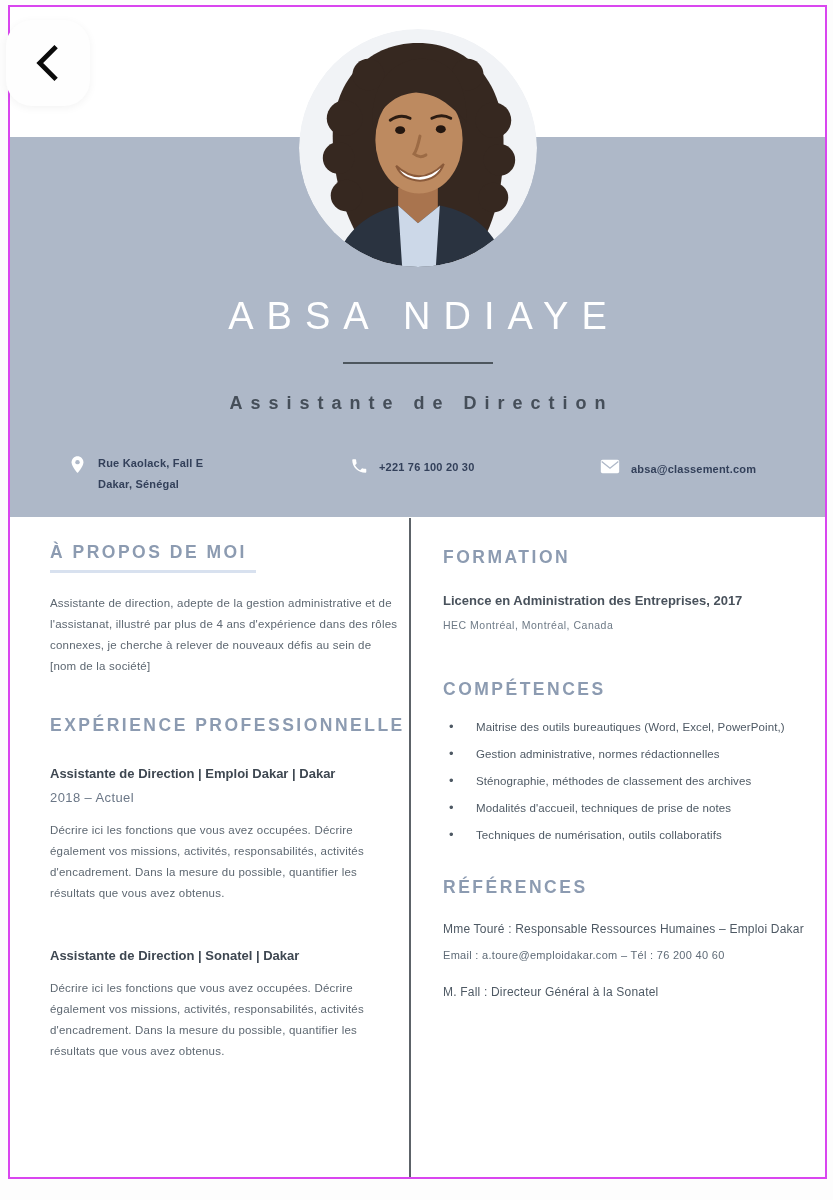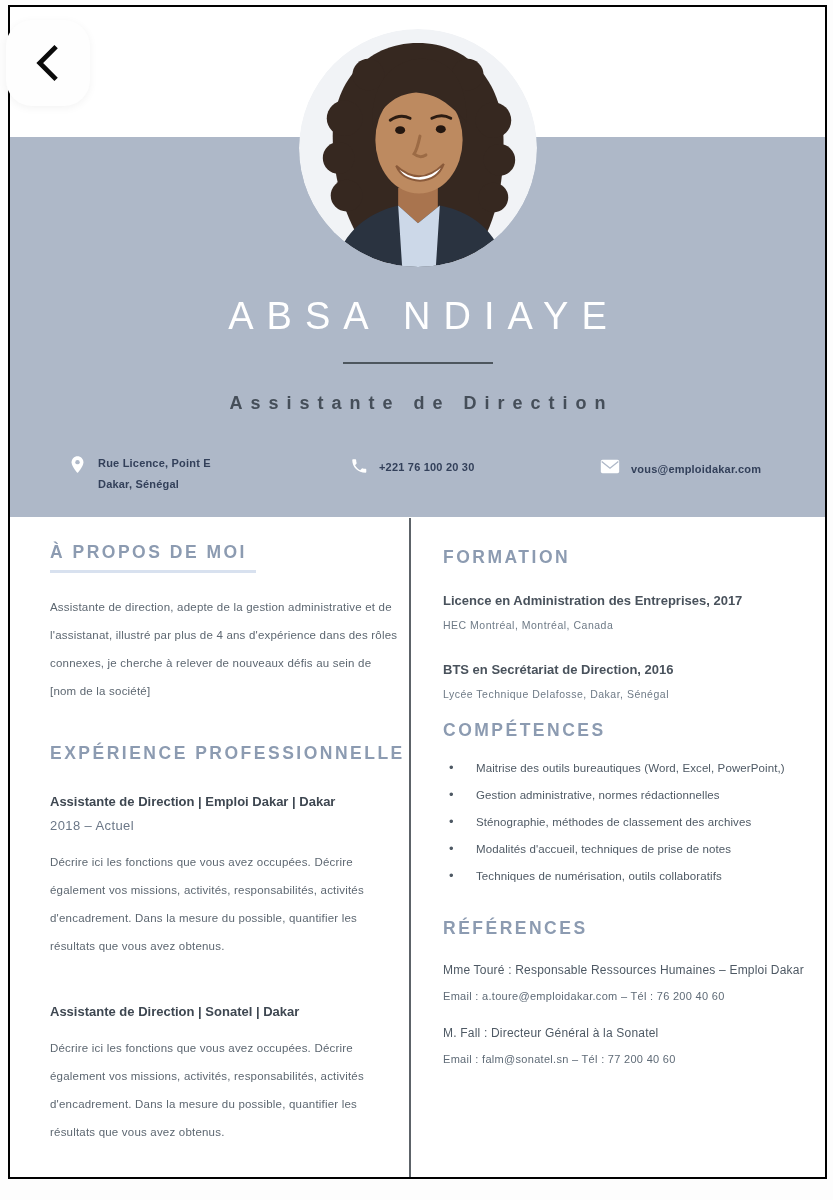--- a/index.html
+++ b/index.html
@@ -1,19 +1,19 @@
 <!DOCTYPE html>
 <html style="--c-band: #aeb8c8; --c-heading: #8c9bb1; --c-name: #ffffff; --c-subtitle: #454e59; --c-body: #5d6771; --c-strong: #3e4751; --c-contact: #33405a; --c-divider: #5d6369;"><head>
 <meta charset="utf-8">
 <style>
   html,body{margin:0;padding:0;background:#fdfdfd;}
   body{width:833px;height:1200px;position:relative;font-family:"Liberation Sans",sans-serif;overflow:hidden;}
 
   .page{position:absolute;left:8px;top:5px;width:819px;height:1174px;background:#ffffff;
-        border:2px solid #000000;box-sizing:border-box;overflow:hidden;}
+        border:2px solid #d946ef;box-sizing:border-box;overflow:hidden;}
 
   .band{position:absolute;left:0;top:130px;width:100%;height:380px;background:var(--c-band,#aeb8c8);}
 
   .avatar{position:absolute;left:50%;top:22px;transform:translateX(-50%);width:238px;height:238px;
           border-radius:50%;overflow:hidden;}
 
   .name{position:absolute;top:288px;left:0;width:100%;text-align:center;color:var(--c-name,#ffffff);
         font-size:38px;letter-spacing:13px;font-weight:400;text-indent:13px;white-space:nowrap;}
   .name-rule{position:absolute;top:355px;left:50%;transform:translateX(-50%);width:150px;height:2px;
              background:#4d565e;}
@@ -30,36 +30,36 @@
 
   .col{position:absolute;box-sizing:border-box;}
   .col-left{left:40px;top:535px;width:350px;}
   .col-right{left:433px;top:540px;width:362px;}
   .v-rule{position:absolute;left:399px;top:511px;width:2px;height:663px;background:var(--c-divider,#5d6369);}
 
   .h-sec{font-size:17.5px;letter-spacing:2.5px;color:var(--c-heading,#8c9bb1);font-weight:600;
          margin:0;white-space:nowrap;}
   .h-underline{width:206px;height:3px;background:#d8e1ef;margin-top:7px;}
 
-  .body-p{font-size:11.5px;line-height:28px;color:var(--c-body,#5d6771);margin:0;letter-spacing:.2px;}
+  .body-p{font-size:11.5px;line-height:21px;color:var(--c-body,#5d6771);margin:0;letter-spacing:.2px;}
   .about-p{margin-top:20px;}
 
   .h-exp{margin-top:38px;}
   .job{margin-top:30px;}
   .job + .job{margin-top:44px;}
   .job-title{font-size:13px;font-weight:700;color:var(--c-strong,#3e4751);margin:0;}
   .job-dates{font-size:13px;color:#6b7787;margin-top:9px;letter-spacing:.4px;}
   .job-desc{margin-top:15px;}
 
   .edu{margin-top:25px;}
   .edu + .edu{margin-top:31px;}
   .edu-degree{font-size:13px;font-weight:600;color:#49525c;margin:0;}
   .edu-school{font-size:10.5px;color:#6e7a86;margin-top:11px;letter-spacing:.5px;}
 
-  .h-comp{margin-top:20px;}
+  .h-comp{margin-top:48px;}
   .skills{list-style:none;margin:21px 0 0 0;padding:0;}
   .skills li{position:relative;padding-left:33px;font-size:11.5px;color:#4e5964;margin-bottom:15px;
              letter-spacing:.1px;}
   .skills .blt{position:absolute;left:6px;top:-2px;color:#4e5964;font-size:13px;}
 
   .h-ref{margin-top:36px;}
   .ref{margin-top:24px;}
   .ref-name{font-size:12px;color:#4e5964;margin:0;letter-spacing:.2px;}
   .ref-contact{font-size:11px;color:#5f6b77;margin-top:13px;letter-spacing:.3px;}
 
@@ -113,40 +113,40 @@
 
   <div class="contact">
     <div class="c-item c-loc">
       <span class="c-icon">
         <svg viewBox="0 0 24 24" width="19" height="23">
             <path d="M12 1.5c-4.1 0-7.5 3.4-7.5 7.5 0 5.6 7.5 13.5 7.5 13.5s7.5-7.9 7.5-13.5c0-4.1-3.4-7.5-7.5-7.5z" fill="#ffffff"></path>
             <circle cx="12" cy="9" r="2.8" fill="#aeb8c8"></circle>
           </svg>
       </span>
       <span class="c-text">
-        <span>Rue Licence, Point E</span><br>
+        <span>Rue Kaolack, Fall E</span><br>
         <span>Dakar, Sénégal</span>
       </span>
     </div>
     <div class="c-item c-phone">
       <span class="c-icon">
         <svg viewBox="0 0 24 24" width="18" height="18">
             <path d="M6.6 10.8c1.5 3 3.9 5.4 6.9 6.9l2.3-2.3c.3-.3.7-.4 1.1-.2 1.2.4 2.5.6 3.8.6.6 0 1 .4 1 1V20c0 .6-.4 1-1 1C10.6 21 3 13.4 3 4c0-.6.4-1 1-1h3.2c.6 0 1 .4 1 1 0 1.3.2 2.6.6 3.8.1.4 0 .8-.2 1.1l-2.3 2.3z" fill="#ffffff"></path>
           </svg>
       </span>
       <span class="c-text">+221 76 100 20 30</span>
     </div>
     <div class="c-item c-mail">
       <span class="c-icon">
         <svg viewBox="0 0 24 18" width="20" height="15">
             <rect x="1" y="1" width="22" height="16" rx="2" fill="#ffffff"></rect>
             <path d="M2 3 l10 8 10 -8" stroke="#aeb8c8" stroke-width="1.6" fill="none"></path>
           </svg>
       </span>
-      <span class="c-text">vous@emploidakar.com</span>
+      <span class="c-text">absa@classement.com</span>
     </div>
   </div>
 
   <div class="v-rule"></div>
 
   <div class="col col-left">
     <section>
       <h2 class="h-sec">À PROPOS DE MOI</h2>
       <div class="h-underline"></div>
       <p class="body-p about-p">Assistante de direction, adepte de la gestion administrative et de l'assistanat, illustré par plus de 4 ans d'expérience dans des rôles connexes, je cherche à relever de nouveaux défis au sein de [nom de la société]</p>
@@ -167,24 +167,20 @@
       </div>
     </section>
   </div>
 
   <div class="col col-right">
     <section>
       <h2 class="h-sec">FORMATION</h2>
       <div class="edu">
         <p class="edu-degree">Licence en Administration des Entreprises, 2017</p>
         <div class="edu-school">HEC Montréal, Montréal, Canada</div>
-      </div>
-      <div class="edu">
-        <p class="edu-degree">BTS en Secrétariat de Direction, 2016</p>
-        <div class="edu-school">Lycée Technique Delafosse, Dakar, Sénégal</div>
       </div>
     </section>
 
     <section>
       <h2 class="h-sec h-comp">COMPÉTENCES</h2>
       <ul class="skills">
         <li><span class="blt">•</span><span>Maitrise des outils bureautiques (Word, Excel, PowerPoint,)</span></li>
         <li><span class="blt">•</span><span>Gestion administrative, normes rédactionnelles</span></li>
         <li><span class="blt">•</span><span>Sténographie, méthodes de classement des archives</span></li>
         <li><span class="blt">•</span><span>Modalités d'accueil, techniques de prise de notes</span></li>
@@ -193,21 +189,20 @@
     </section>
 
     <section>
       <h2 class="h-sec h-ref">RÉFÉRENCES</h2>
       <div class="ref">
         <p class="ref-name">Mme Touré : Responsable Ressources Humaines – Emploi Dakar</p>
         <div class="ref-contact">Email : a.toure@emploidakar.com – Tél : 76 200 40 60</div>
       </div>
       <div class="ref">
         <p class="ref-name">M. Fall : Directeur Général à la Sonatel</p>
-        <div class="ref-contact">Email : falm@sonatel.sn – Tél : 77 200 40 60</div>
       </div>
     </section>
   </div>
 
 </div>
 
 <button class="back-btn">
   <span style="line-height:0;">
     <svg viewBox="0 0 24 24" width="44" height="46">
         <path d="M15.5 4 L7.5 12 L15.5 20" stroke="#0b0b0b" stroke-width="2.6" fill="none" stroke-linecap="square"></path>

